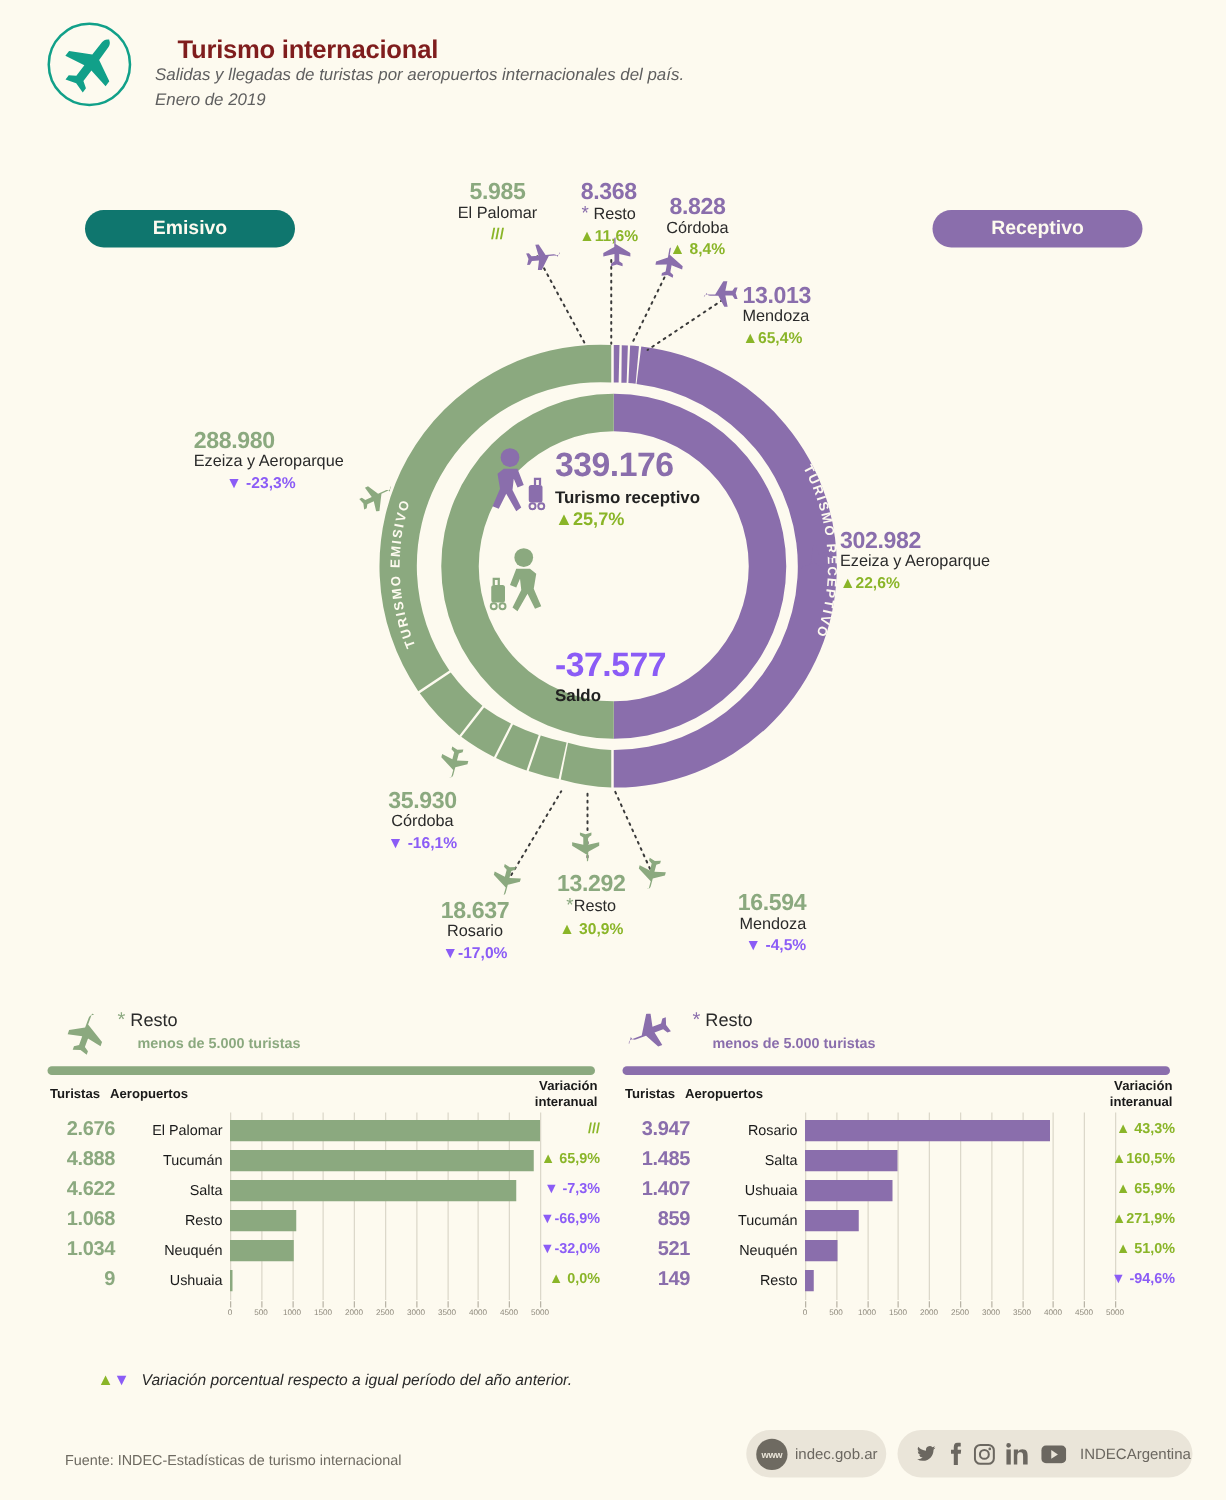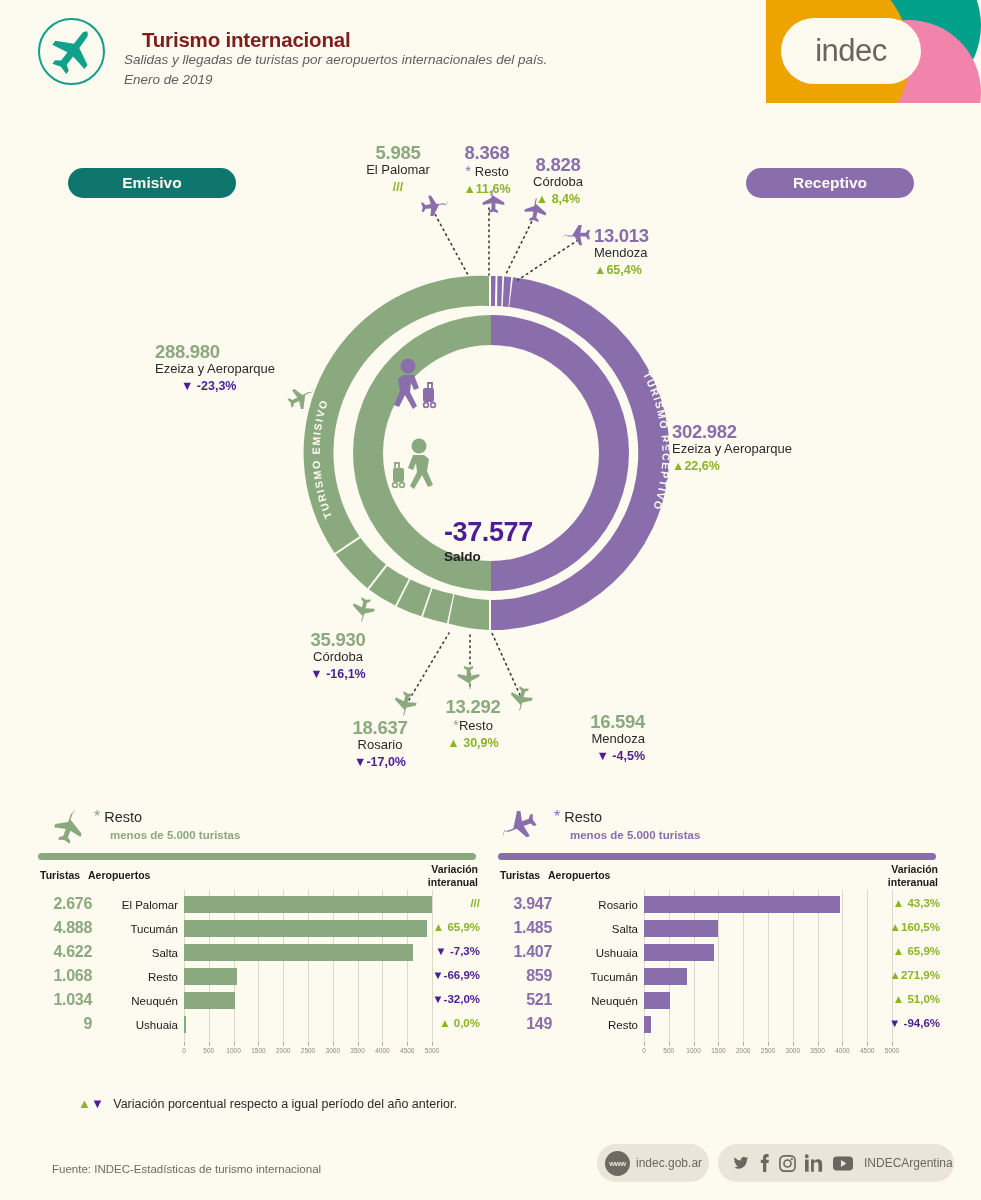--- a/index.html
+++ b/index.html
@@ -52,21 +52,21 @@
   .pill-receptivo{ left: 746px; top: 168px; width: 168px; background: #8a6eac; }
   .donut-svg  { position: absolute; left: 0; top: 0; }
 
   
   .center { position: absolute; left: 296px; top: 258px; width: 390px; height: 390px; }
   .c-num { font-size: 27px; font-weight: bold; letter-spacing: -0.4px; }
   .c-lbl { font-size: 13.5px; font-weight: bold; color: #222; }
   .c-pct { font-size: 14.5px; font-weight: bold; }
   .purple { color: #8a6eac; }
   .green  { color: #8ba97f; }
-  .red    { color: #4c1d95; }
+  .red    { color: #8b5cf6; }
   .lime   { color: #8ab528; }
 
   .ped { position: absolute; }
 
   
   .cal { position: absolute; }
   .cal .n { font-size: 18.5px; font-weight: bold; letter-spacing: -0.3px; line-height: 1.05; }
   .cal .a { font-size: 13px; color: #2a2a2a; line-height: 1.25; }
   .cal .v { font-size: 12.5px; font-weight: bold; line-height: 1.3; }
   .cal .star { font-size: 15px; }
@@ -92,21 +92,21 @@
   .r-bar { position: absolute; left: 152px; top: 3px; height: 17px; }
   .r-var { position: absolute; right: 2px; top: 4px; font-size: 11.5px; font-weight: bold; text-align: right; width: 78px; }
 
   .grid { position: absolute; left: 152px; top: 85px; width: 248px; height: 150px; }
   .gline { position: absolute; top: 0; width: 1px; height: 150px; background: #dcd8ca; }
   .axis { position: absolute; left: 152px; top: 236px; width: 260px; height: 18px; }
   .tick { position: absolute; top: 0; width: 1px; height: 5px; background: #b9b4a6; }
   .tlab { position: absolute; top: 6px; font-size: 6.5px; color: #8e897c; transform: translateX(-50%); }
 
   
-  .note { position: absolute; left: 78px; top: 1096px; font-size: 12.5px; color: #2a2a2a; }
+  .note { position: absolute; left: 78px; top: 1096px; font-size: 12.5px; color: #2a2a2a; font-style: italic; }
   .note .ar { font-weight: bold; font-size: 13px; }
   .fuente { position: absolute; left: 52px; top: 1163px; font-size: 11.5px; color: #6e6a61; }
   .chip {
     position: absolute; height: 38px; border-radius: 19px; background: #eae5d9;
     display: flex; align-items: center;
   }
   .chip-www { left: 597px; top: 1144px; width: 112px; padding-left: 8px; }
   .chip-soc { left: 718px; top: 1144px; width: 236px; padding-left: 14px; }
   .www-dot {
     width: 25px; height: 25px; border-radius: 50%; background: #6e6a61;
@@ -121,29 +121,20 @@
 
 <div class="header">
   <div class="hdr-logo-circle"></div>
   <svg class="hdr-plane" width="52" height="52" viewBox="0 0 52 52">
     <path fill="#11a089" d="M45 9c-2-2-5-1.6-7 .4L29 18 11 12.5 7.5 16l14 9.5-7.5 7.5-6-1.2-3 3 8 4.2 4.2 8 3-3-1.2-6 7.5-7.5 9.5 14 3.5-3.5L33.8 23l8.7-9c2-2 2.4-5 .5-7z" transform="rotate(-8 26 26)"></path>
   </svg>
   <div class="hdr-title">Turismo internacional</div>
   <div class="hdr-sub">Salidas y llegadas de turistas por aeropuertos internacionales del país.</div>
   <div class="hdr-date">Enero de 2019</div>
 
-  <div class="brand">
-    <div class="brand-teal"></div>
-    <div class="brand-pink"></div>
-    <div class="brand-yellow"></div>
-    <div class="brand-cut"></div>
-    <div class="brand-pill">
-      <span>indec</span>
-    </div>
-  </div>
 </div>
 
 <div class="pill pill-emisivo">Emisivo</div>
 <div class="pill pill-receptivo">Receptivo</div>
 
 <svg class="donut-svg" style="left:296px; top:258px;" width="390" height="390" viewBox="0 0 390 390">
   <defs>
     <path id="arcEm" d="M 63 303 A 168 168 0 0 1 63 87" fill="none"></path>
     <path id="arcRe" d="M 327 87 A 168 168 0 0 1 327 303" fill="none"></path>
   </defs>
@@ -194,20 +185,27 @@
   </svg>
   <svg class="ped" style="left:95px; top:180px;" width="46" height="62" viewBox="0 0 46 62">
     <circle cx="28" cy="8" r="7.5" fill="#8ba97f"></circle>
     <path d="M33 17 h-11 l-5 13 5 2 3 -7 1 9 -7 14 4 3 8 -14 6 12 5 -2 -6 -14 2 -12 z" fill="#8ba97f"></path>
     <rect x="2" y="30" width="11" height="14" rx="2" fill="#8ba97f"></rect>
     <path d="M4 30 v-5 h4 v5" stroke="#8ba97f" stroke-width="1.8" fill="none"></path>
     <circle cx="4" cy="47" r="2.4" fill="none" stroke="#8ba97f" stroke-width="1.6"></circle>
     <circle cx="11" cy="47" r="2.4" fill="none" stroke="#8ba97f" stroke-width="1.6"></circle>
   </svg>
 
+  <div style="position:absolute; left:148px; top:99px;">
+    <div class="c-num purple">339.176</div>
+    <div class="c-lbl" style="margin-top:2px;">Turismo receptivo</div>
+    <div class="c-pct" style="margin-top:3px;">
+      <span class="lime">▲</span><span class="lime">25,7%</span>
+    </div>
+  </div>
 
 
   <div style="position:absolute; left:148px; top:259px;">
     <div class="c-num red">-37.577</div>
     <div class="c-lbl" style="margin-top:1px;">Saldo</div>
   </div>
 </div>
 
 <div class="cal" style="left:350px; top:143px; width:96px; text-align:center;">
   <div class="n green">5.985</div>

